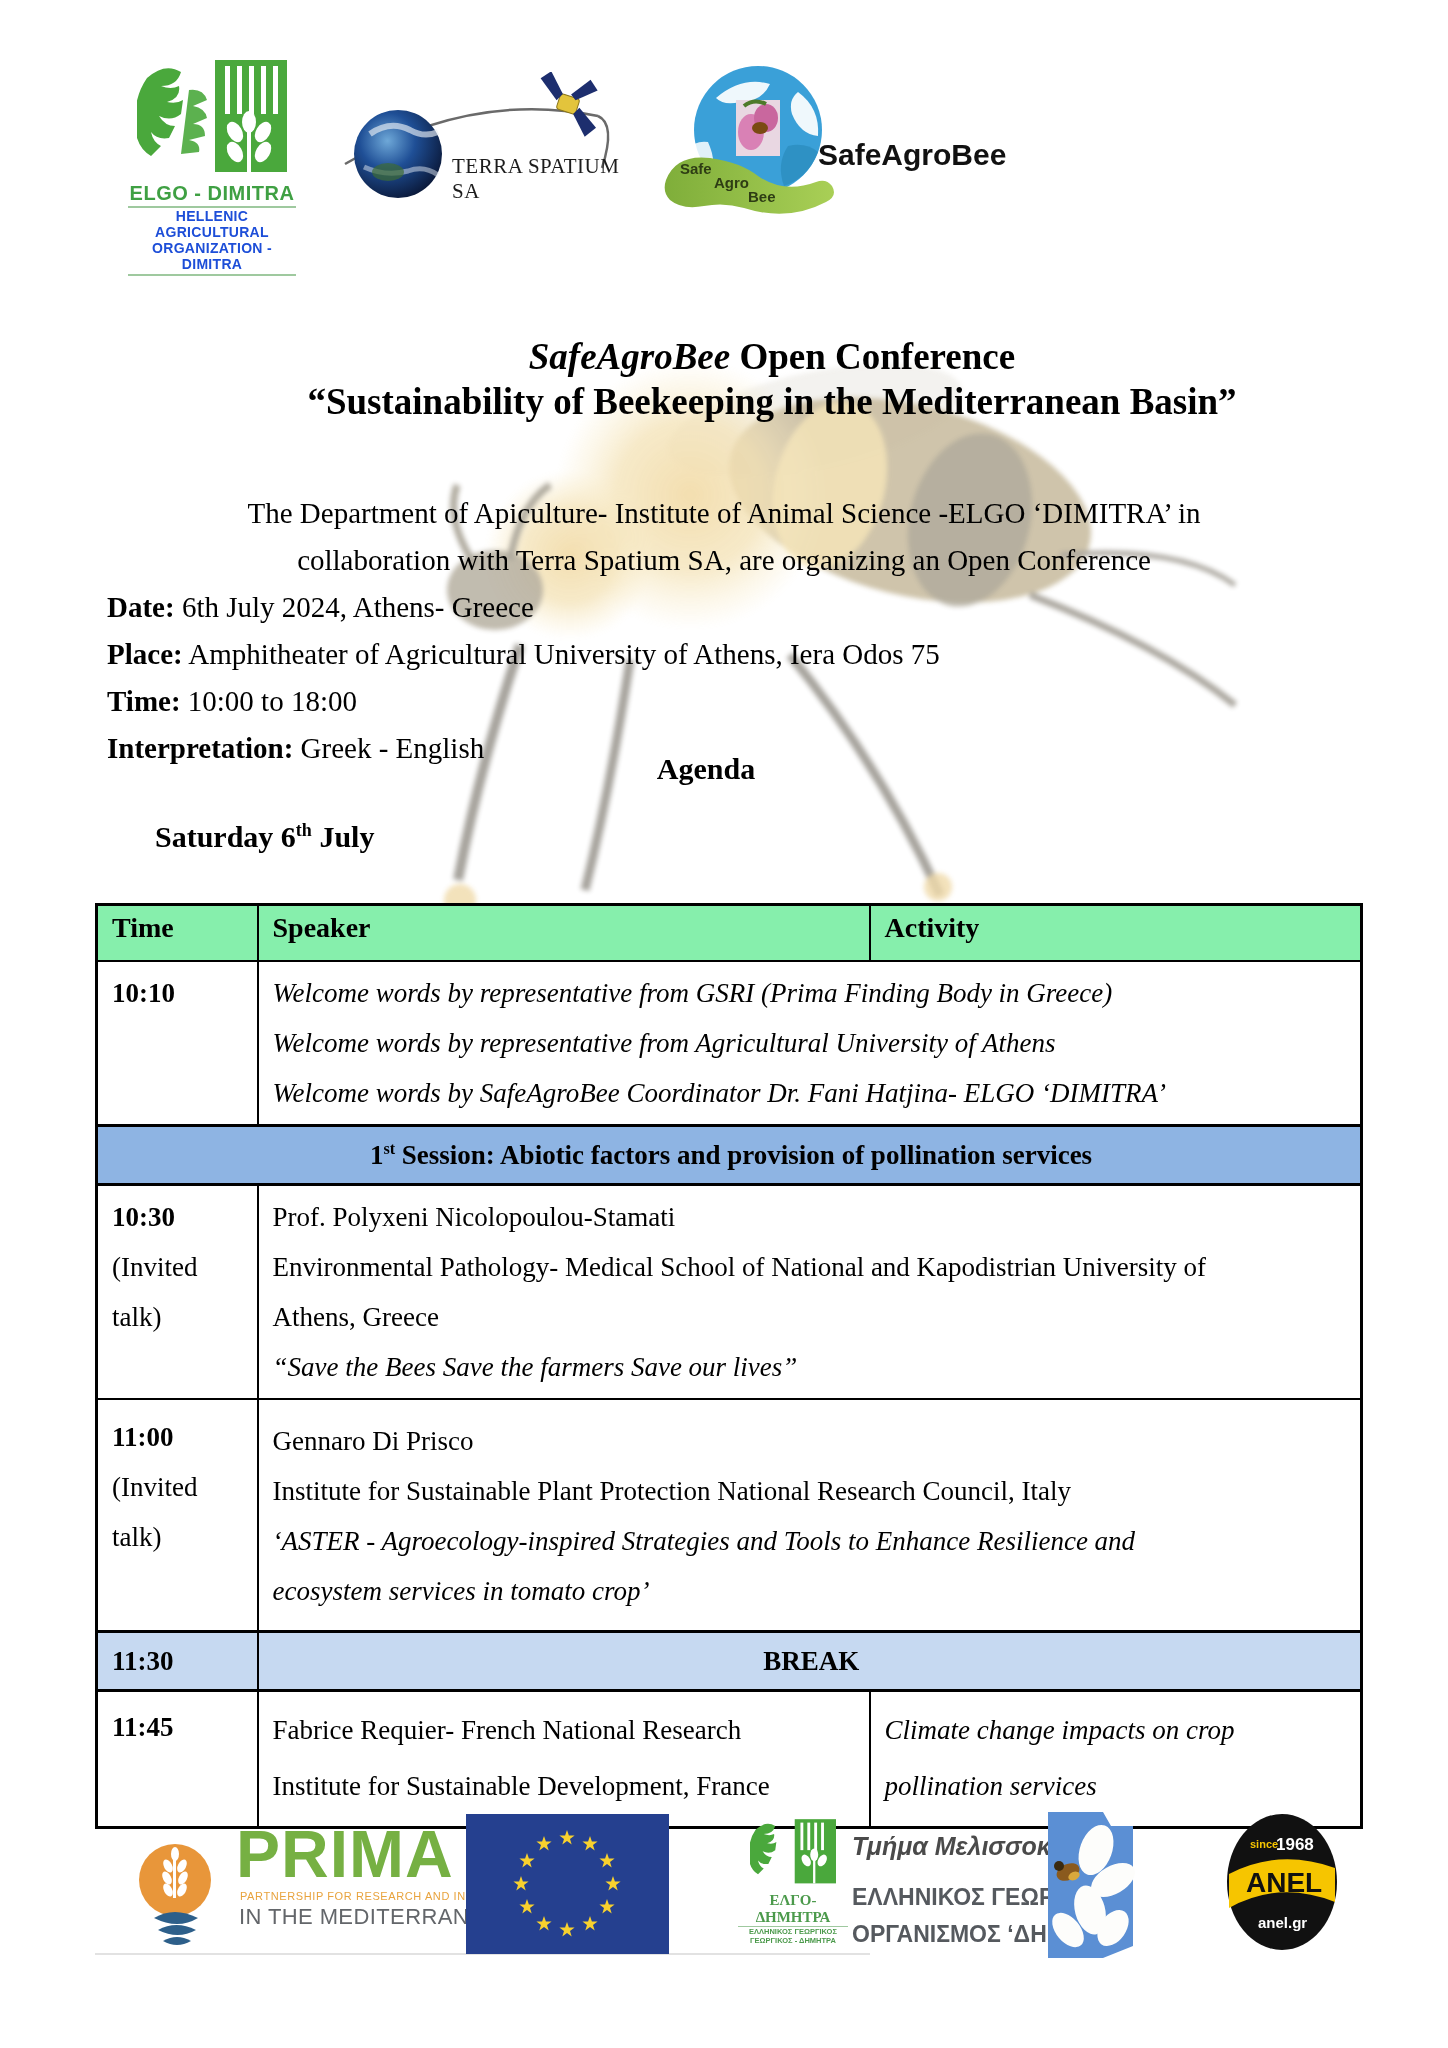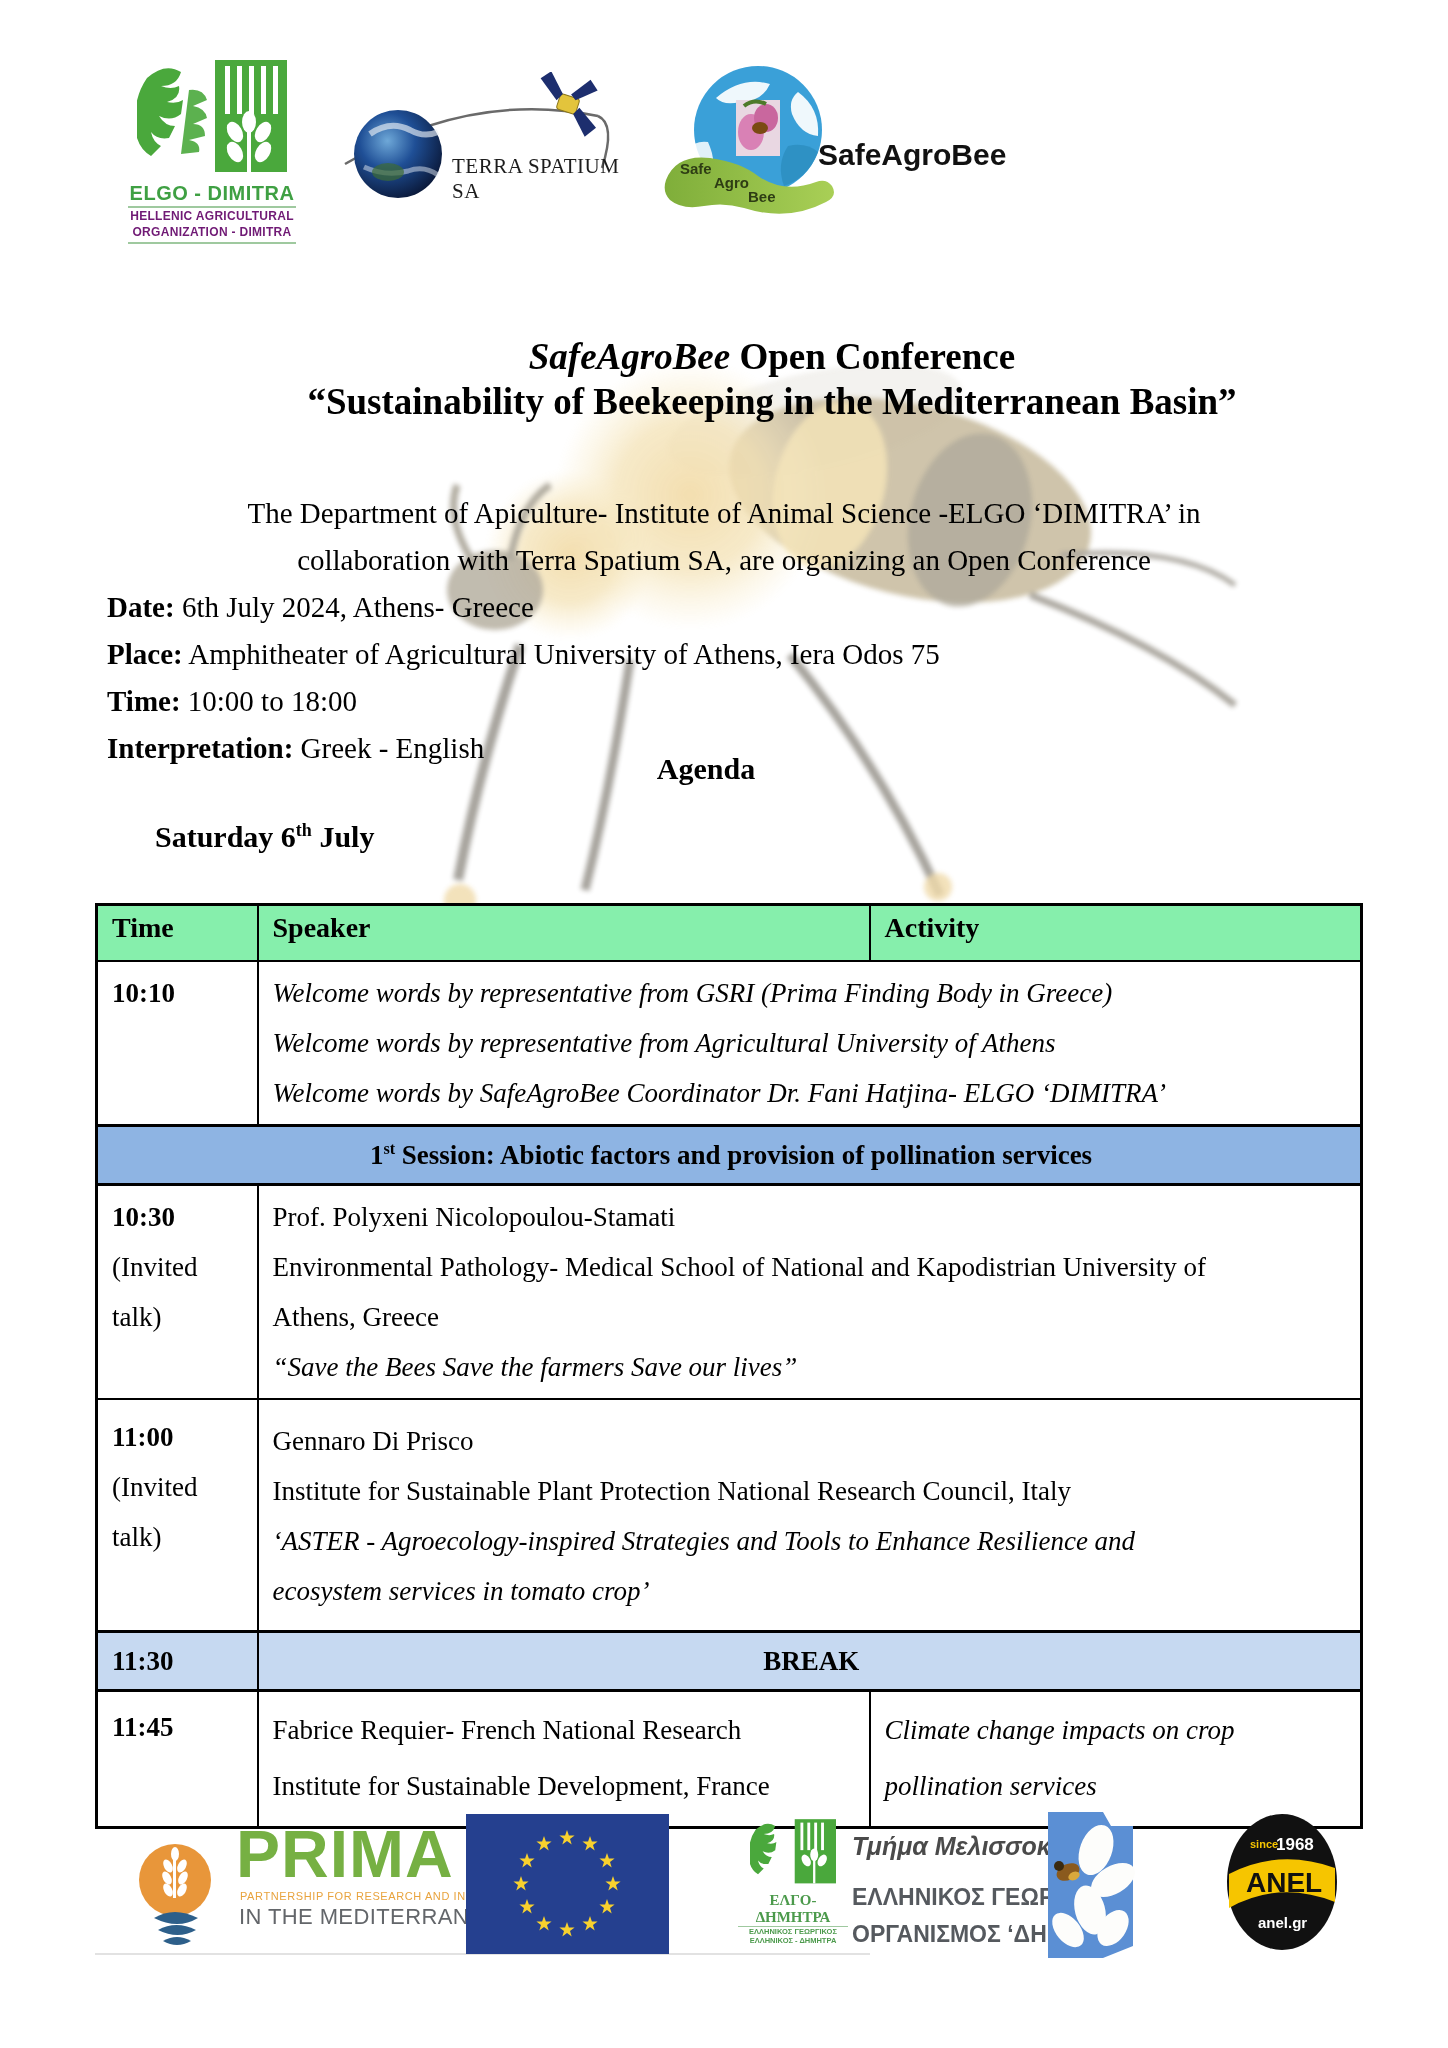--- a/index.html
+++ b/index.html
@@ -4,21 +4,21 @@
 <style>
   html,body{margin:0;padding:0;}
   body{
     width:1448px;height:2048px;background:#ffffff;position:relative;
     font-family:"Liberation Serif", serif;color:#000;overflow:hidden;
   }
   .abs{position:absolute;}
   
   .elgo-top{left:128px;top:60px;width:168px;text-align:center;}
   .elgo-title{color:#3fa043;font-family:"Liberation Sans",sans-serif;font-weight:bold;font-size:20px;letter-spacing:.5px;border-bottom:2px solid #9fc99f;padding-bottom:1px;}
-  .elgo-sub{color:#701a75;font-family:"Liberation Sans",sans-serif;font-weight:bold;font-size:12px;letter-spacing:.3px;line-height:16px;}
+  .elgo-sub{color:#1d4ed8;font-family:"Liberation Sans",sans-serif;font-weight:bold;font-size:14px;letter-spacing:.3px;line-height:16px;}
   .elgo-underline{height:0;border-bottom:2px solid #9fc99f;margin-top:2px;}
   .terra{left:340px;top:72px;width:290px;height:130px;}
   .terra-label{position:absolute;left:112px;top:82px;font-size:21px;letter-spacing:.5px;color:#1c1c1c;}
   .sab-logo{left:648px;top:62px;width:200px;height:160px;}
   .sab-wordmark{left:818px;top:138px;font-family:"Liberation Sans",sans-serif;font-weight:bold;font-size:30px;color:#111;}
   
   .bee-bg{left:270px;top:315px;width:990px;height:600px;opacity:.40;filter:blur(2.5px);pointer-events:none;}
   
   .doc-title{left:0;top:334px;width:1448px;text-align:center;font-size:37px;font-weight:bold;line-height:45px;padding-left:48px;}
   .doc-title .brand{font-style:italic;}
@@ -307,21 +307,21 @@
     <g fill="#fff">
       <ellipse cx="112" cy="62" rx="7" ry="11"></ellipse>
         <ellipse cx="98" cy="72" rx="7" ry="11" transform="rotate(-30 98 72)"></ellipse>
       <ellipse cx="126" cy="72" rx="7" ry="11" transform="rotate(30 126 72)"></ellipse>
       <rect x="110" y="60" width="4" height="52"></rect>
     </g>
     <path d="M10,18 q18,-16 34,-6 q-4,14 -20,14 q10,4 18,0 q2,12 -12,16 q10,2 16,-2 l-2,14 q-10,8 -22,2 q6,10 16,10 l-6,12 q-12,2 -18,-6 q2,10 10,14 l-10,10 q-14,-8 -16,-28 q-2,-30 12,-50z" fill="#4aa83c"></path>
   </svg>
   <div class="t">ΕΛΓΟ-ΔΗΜΗΤΡΑ</div>
   <div class="s">ΕΛΛΗΝΙΚΟΣ ΓΕΩΡΓΙΚΟΣ</div>
-  <div class="s">ΕΛΛΗΝΙΚΟΣ - ΔΗΜΗΤΡΑ</div>
+  <div class="s">ΓΕΩΡΓΙΚΟΣ - ΔΗΜΗΤΡΑ</div>
 </div>
 
 <div class="abs dept">
   <div class="l1">Τμήμα Μελισσοκομίας</div>
   <div class="l23">ΕΛΛΗΝΙΚΟΣ ΓΕΩΡΓΙΚΟΣ</div>
   <div class="l23" style="margin-top:0;">ΟΡΓΑΝΙΣΜΟΣ ‘ΔΗΜΗΤΡΑ’</div>
 </div>
 
 <svg class="abs beeflower" viewBox="0 0 100 150">
   <path d="M10,2 h55 l8,14 h22 v120 l-30,12 h-55 z" fill="#5b8fd4"></path>

